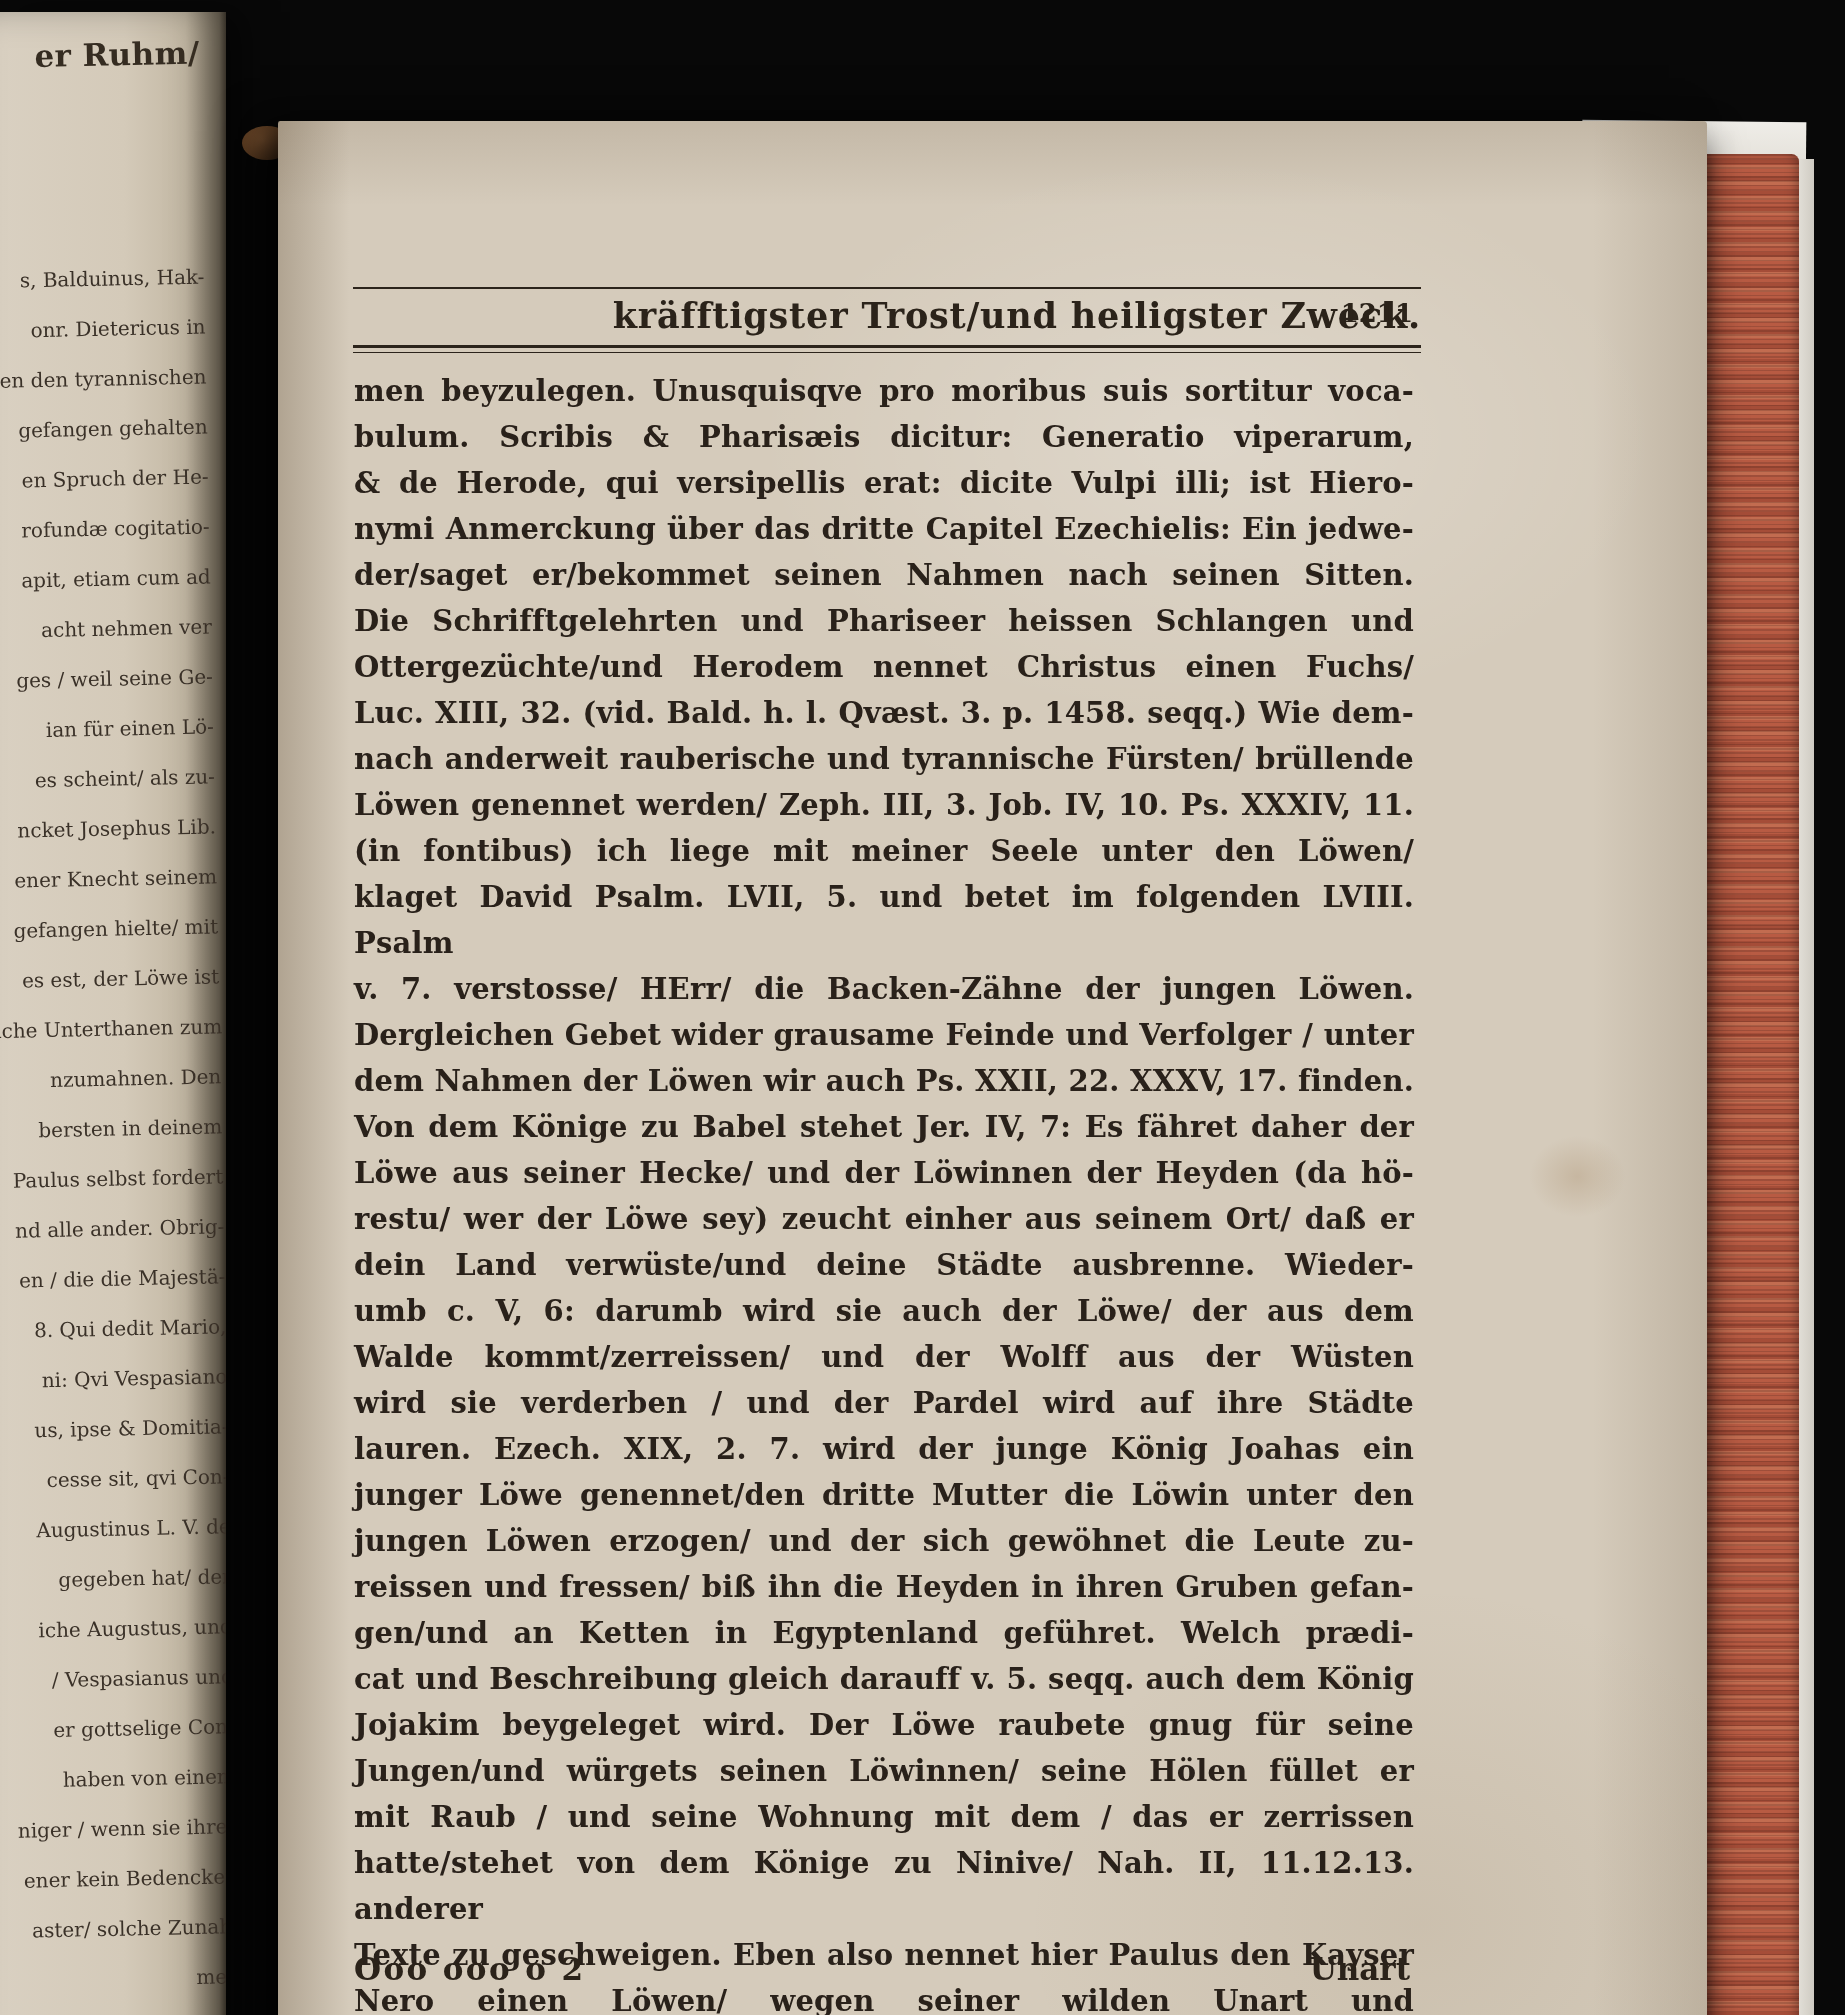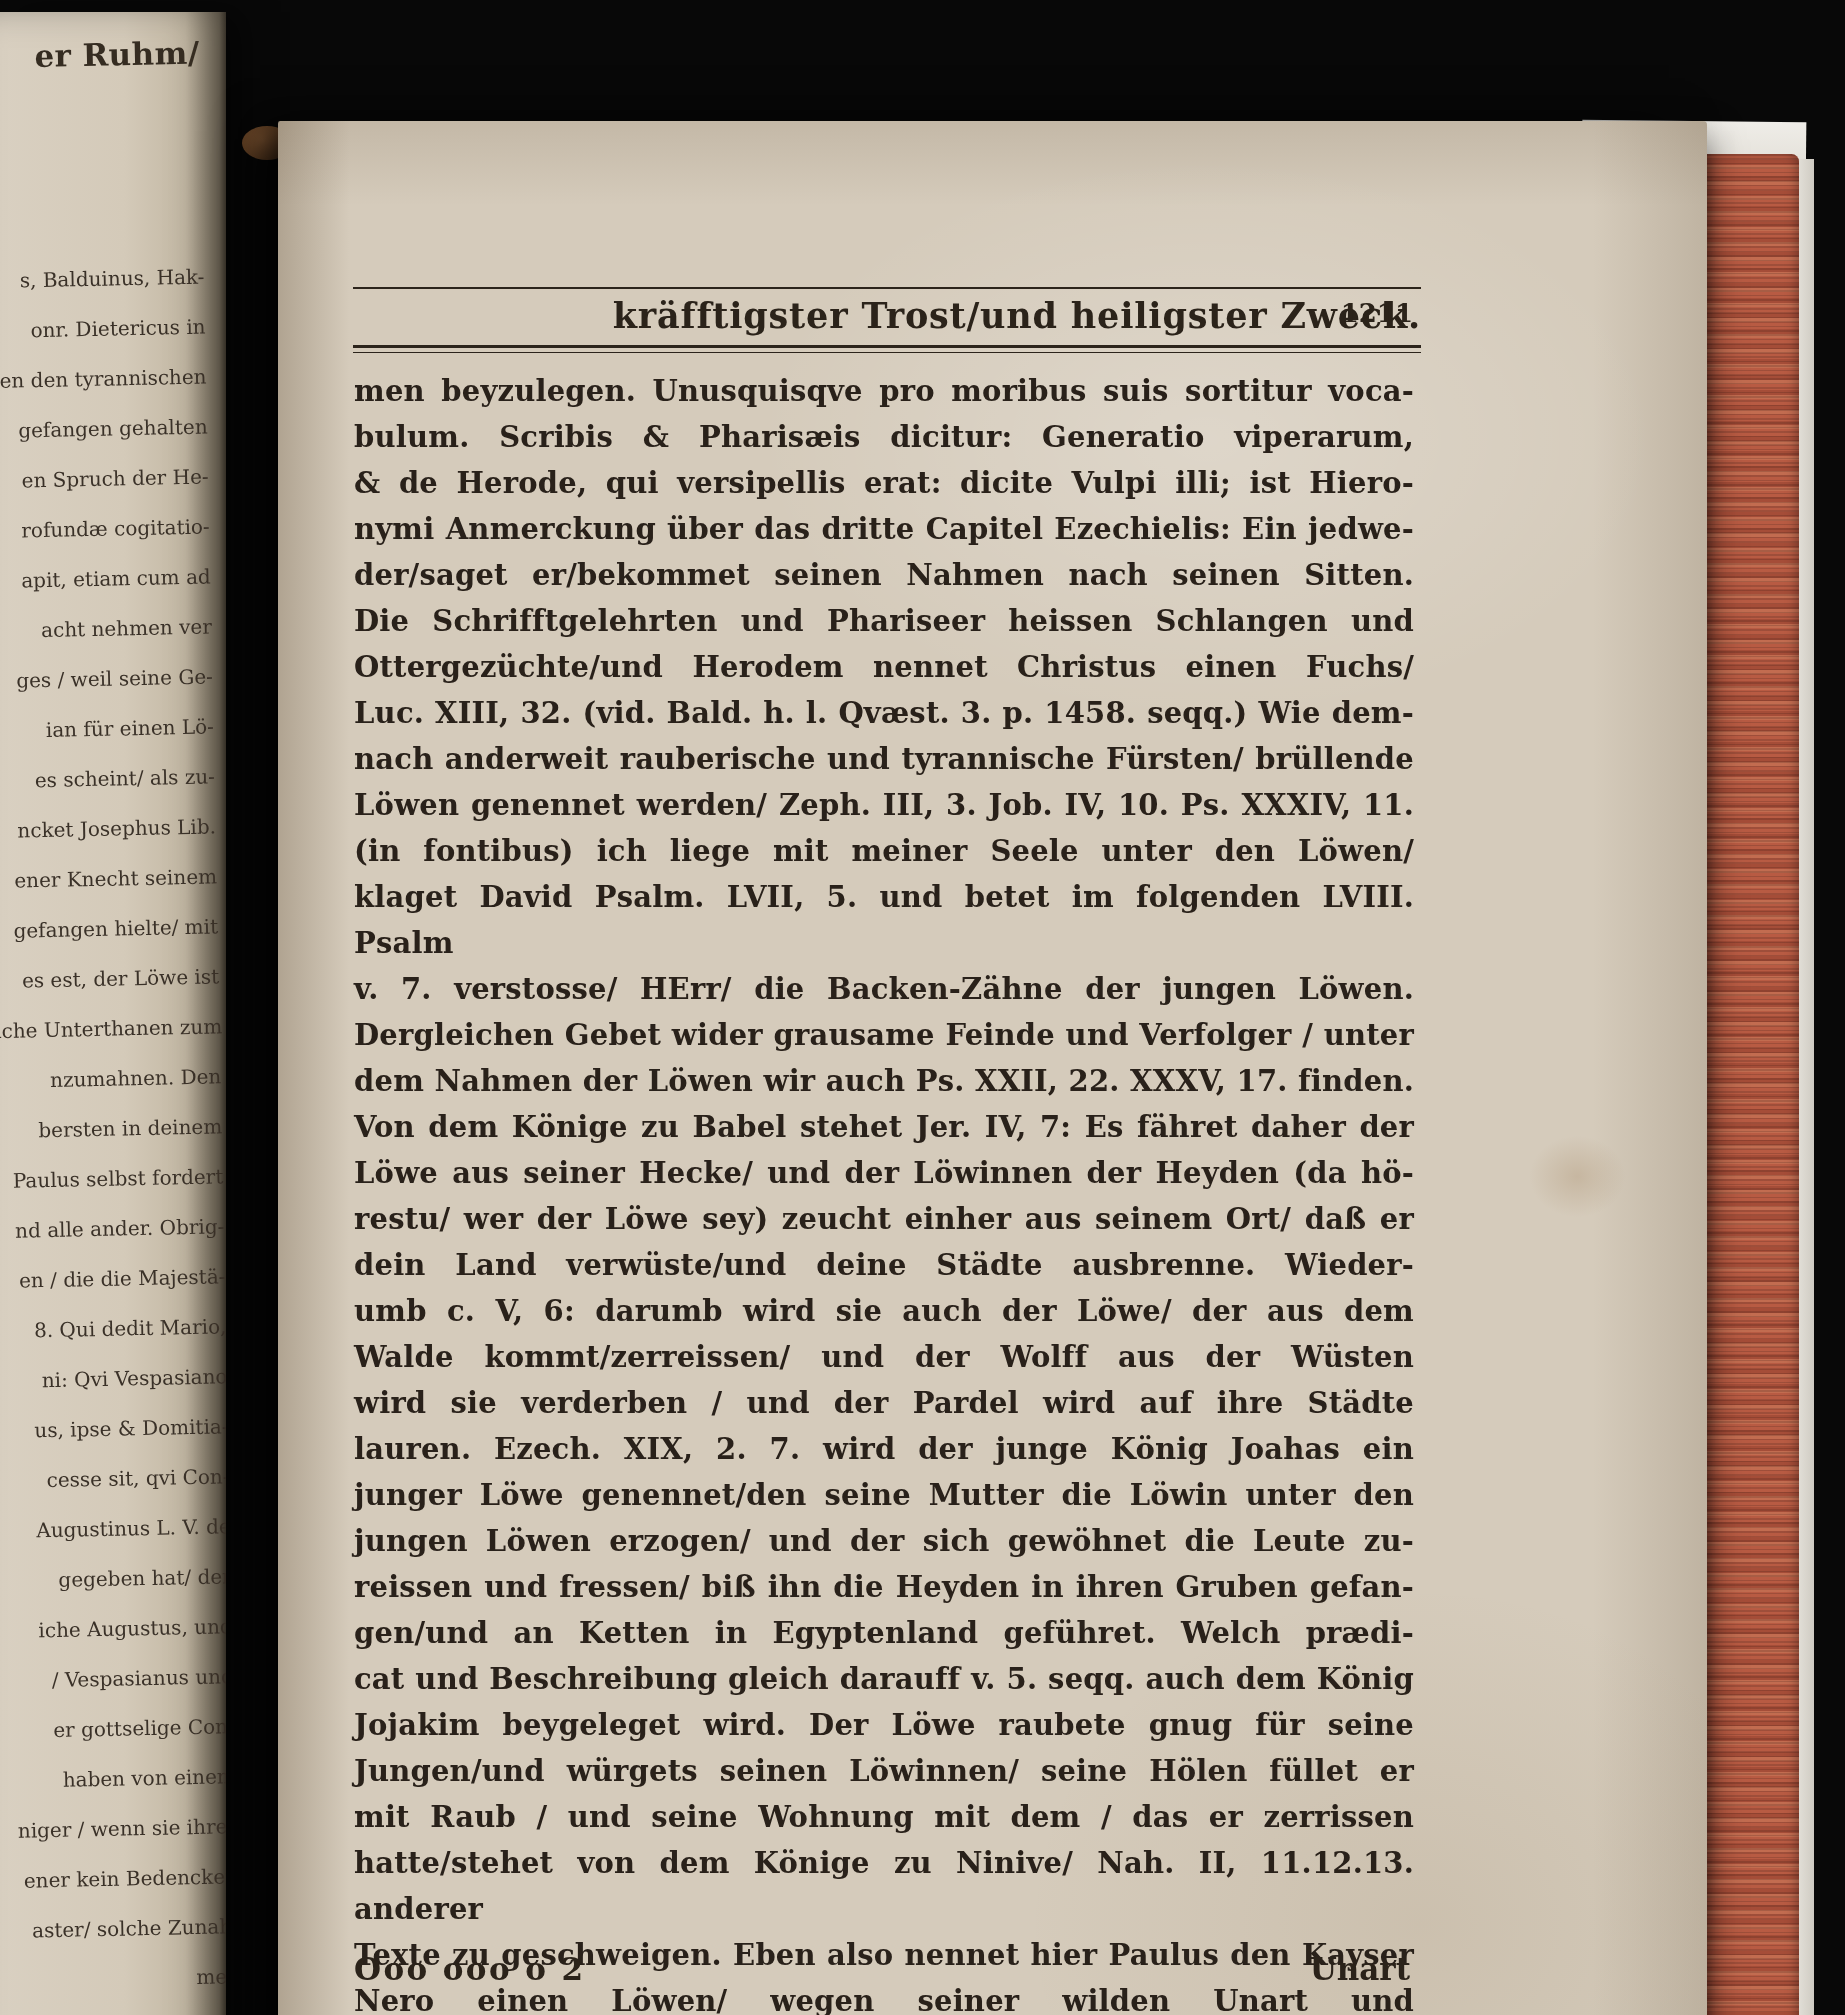--- a/index.html
+++ b/index.html
@@ -168,21 +168,21 @@
         <div class="body-line">Dergleichen Gebet wider grausame Feinde und Verfolger / unter</div>
         <div class="body-line">dem Nahmen der Löwen wir auch Ps. XXII, 22. XXXV, 17. finden.</div>
         <div class="body-line">Von dem Könige zu Babel stehet Jer. IV, 7: Es fähret daher der</div>
         <div class="body-line">Löwe aus seiner Hecke/ und der Löwinnen der Heyden (da hö-</div>
         <div class="body-line">restu/ wer der Löwe sey) zeucht einher aus seinem Ort/ daß er</div>
         <div class="body-line">dein Land verwüste/und deine Städte ausbrenne.  Wieder-</div>
         <div class="body-line">umb c. V, 6:  darumb wird sie auch der Löwe/ der aus dem</div>
         <div class="body-line">Walde kommt/zerreissen/ und der Wolff aus der Wüsten</div>
         <div class="body-line">wird sie verderben / und der Pardel wird auf ihre Städte</div>
         <div class="body-line">lauren.  Ezech. XIX, 2. 7.  wird der junge König Joahas ein</div>
-        <div class="body-line">junger Löwe genennet/den seine Mutter die Löwin unter den</div>
+        <div class="body-line">junger Löwe genennet/den dritte Mutter die Löwin unter den</div>
         <div class="body-line">jungen Löwen erzogen/ und der sich gewöhnet die Leute zu-</div>
         <div class="body-line">reissen und fressen/ biß ihn die Heyden in ihren Gruben gefan-</div>
         <div class="body-line">gen/und an Ketten in Egyptenland geführet.  Welch prædi-</div>
         <div class="body-line">cat und Beschreibung gleich darauff v. 5. seqq. auch dem König</div>
         <div class="body-line">Jojakim beygeleget wird.  Der Löwe raubete gnug für seine</div>
         <div class="body-line">Jungen/und würgets seinen Löwinnen/ seine Hölen füllet er</div>
         <div class="body-line">mit Raub / und seine Wohnung mit dem / das er zerrissen</div>
         <div class="body-line">hatte/stehet von dem Könige zu Ninive/ Nah. II, 11.12.13. anderer</div>
         <div class="body-line">Texte zu geschweigen.  Eben also nennet hier Paulus den Kayser</div>
         <div class="body-line">Nero einen Löwen/ wegen seiner wilden Unart und Grausamkeit.</div>

